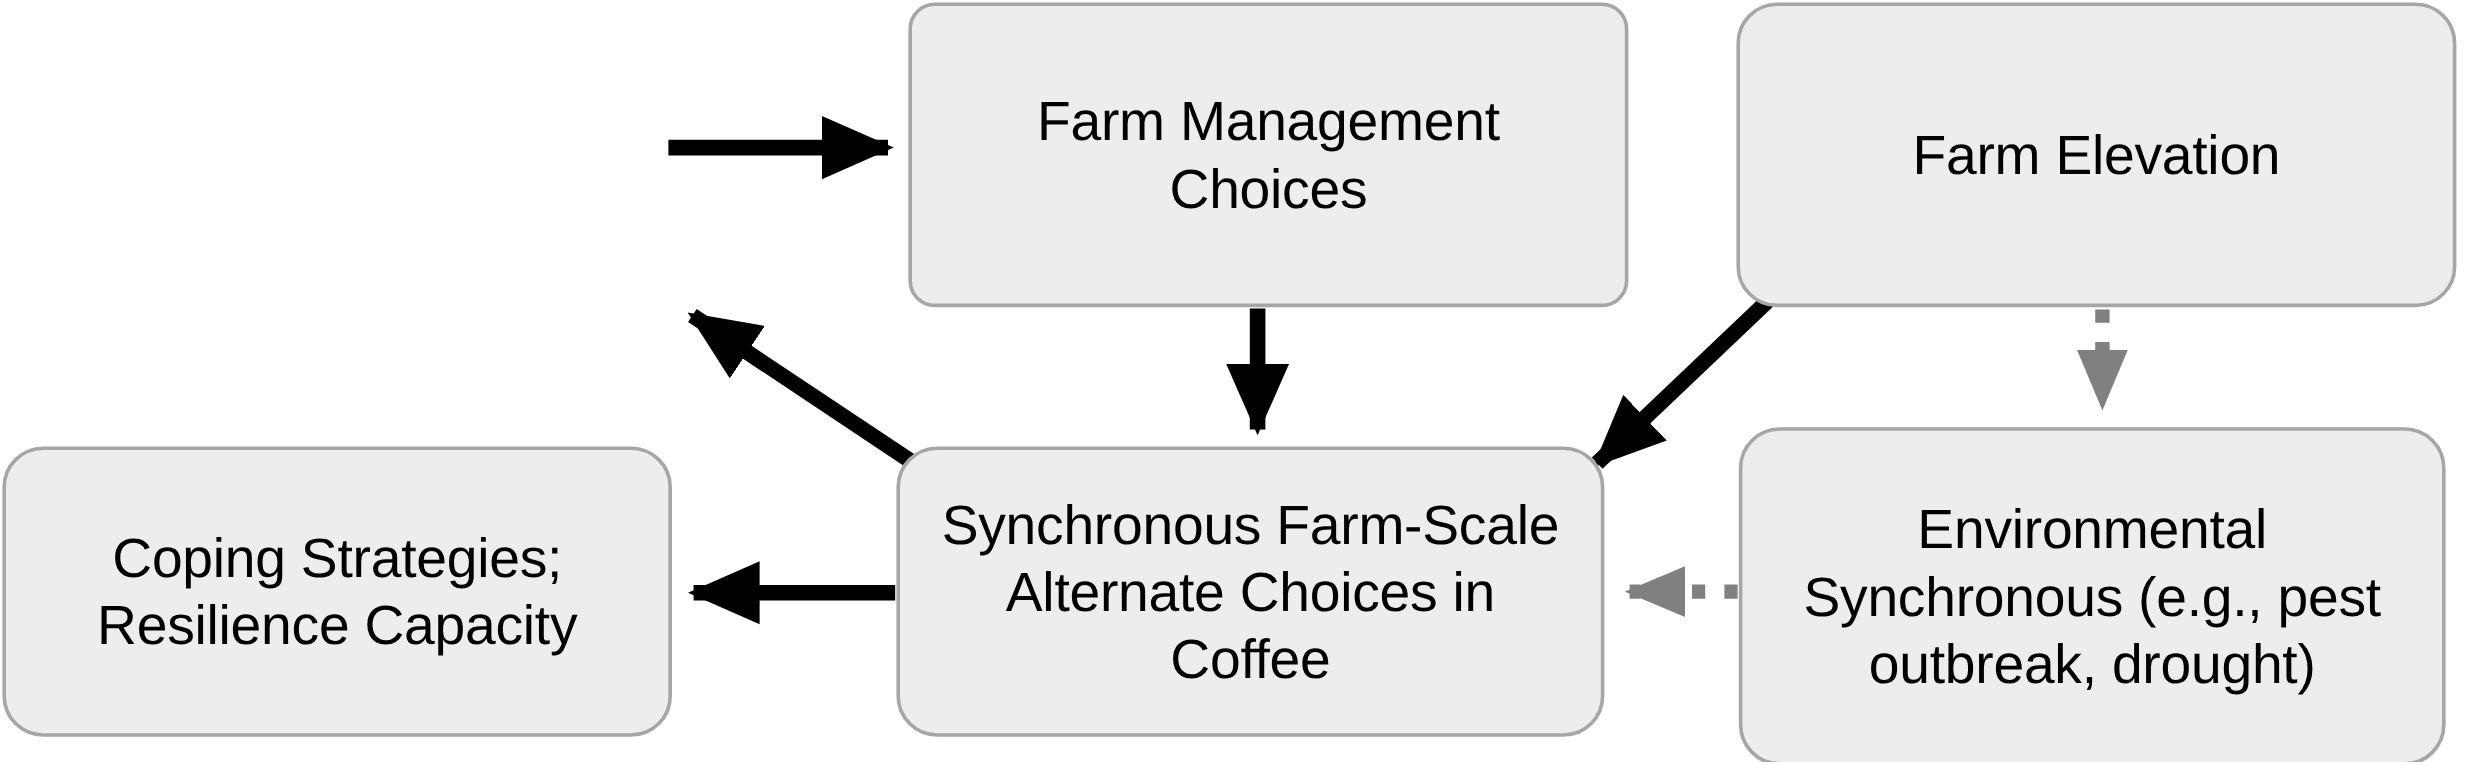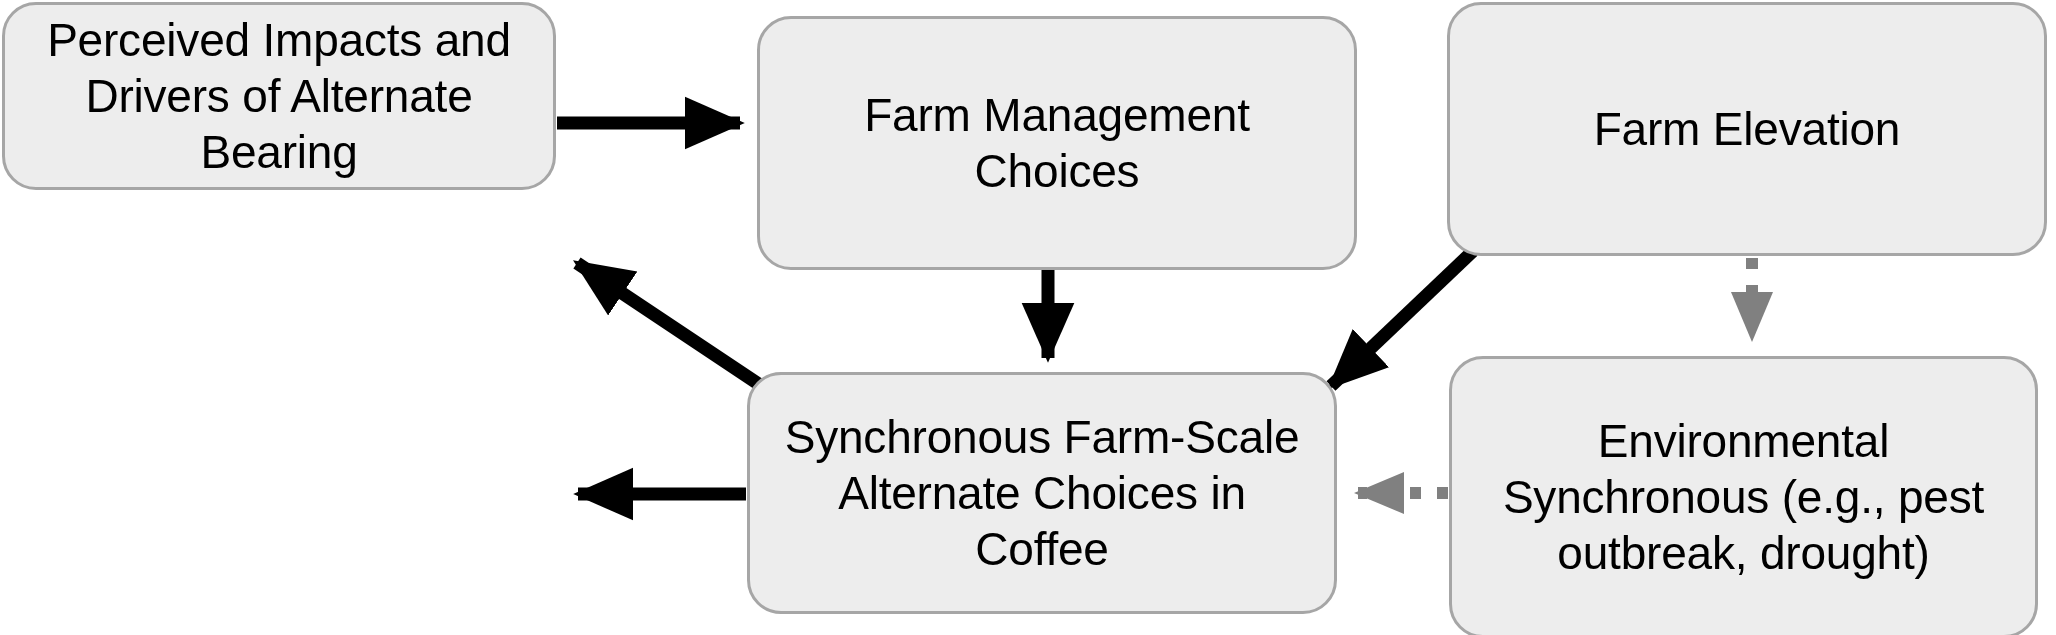--- a/index.html
+++ b/index.html
@@ -30,21 +30,21 @@
     line-height: 1.22;
     font-weight: 400;
     letter-spacing: -0.2px;
     padding: 6px 26px;
   }
   .node .label {
     display: block;
     width: 100%;
   }
   #node-perceived  { left: 2px;    top: 2px;   width: 554px; height: 188px; }
-  #node-management { left: 757px;  top: 16px;   width: 600px; height: 254px; }
+  #node-management { left: 757px;  top: 2px;   width: 600px; height: 254px; border-radius: 22px; }
   #node-elevation  { left: 1447px; top: 2px;   width: 600px; height: 254px; }
   #node-coping     { left: 2px;    top: 372px; width: 558px; height: 242px; }
   #node-synchronous{ left: 747px;  top: 372px; width: 590px; height: 242px; }
   #node-environment{ left: 1449px; top: 356px; width: 589px; height: 282px; }
 
   #edges {
     position: absolute;
     left: 0; top: 0;
     width: 2056px;
     height: 635px;
@@ -74,32 +74,32 @@
 
     <line x1="1752" y1="258" x2="1752" y2="338" stroke="#808080" stroke-width="12" stroke-dasharray="11 16" stroke-linecap="butt" marker-end="url(#arrow-dotted)"></line>
 
     <line x1="1448" y1="493" x2="1358" y2="493" stroke="#808080" stroke-width="12" stroke-dasharray="11 16" stroke-linecap="butt" marker-end="url(#arrow-dotted)"></line>
 
     <line x1="766" y1="389" x2="577" y2="263" stroke="#000000" stroke-width="13" marker-end="url(#arrow-solid)"></line>
 
     <line x1="746" y1="494" x2="578" y2="494" stroke="#000000" stroke-width="13" marker-end="url(#arrow-solid)"></line>
   </svg>
 
-  <div class="node" id="node-perceived">
-    <span class="label">Perceived Impacts and Drivers of Alternate Bearing</span>
-  </div>
 
   <div class="node" id="node-management">
     <span class="label">Farm Management Choices</span>
   </div>
 
   <div class="node" id="node-elevation">
     <span class="label">Farm Elevation</span>
   </div>
 
+  <div class="node" id="node-coping">
+    <span class="label">Coping Strategies; Resilience Capacity</span>
+  </div>
 
   <div class="node" id="node-synchronous">
     <span class="label">Synchronous Farm-Scale Alternate Choices in Coffee</span>
   </div>
 
   <div class="node" id="node-environment">
     <span class="label">Environmental Synchronous (e.g., pest outbreak, drought)</span>
   </div>
 
 </div>

